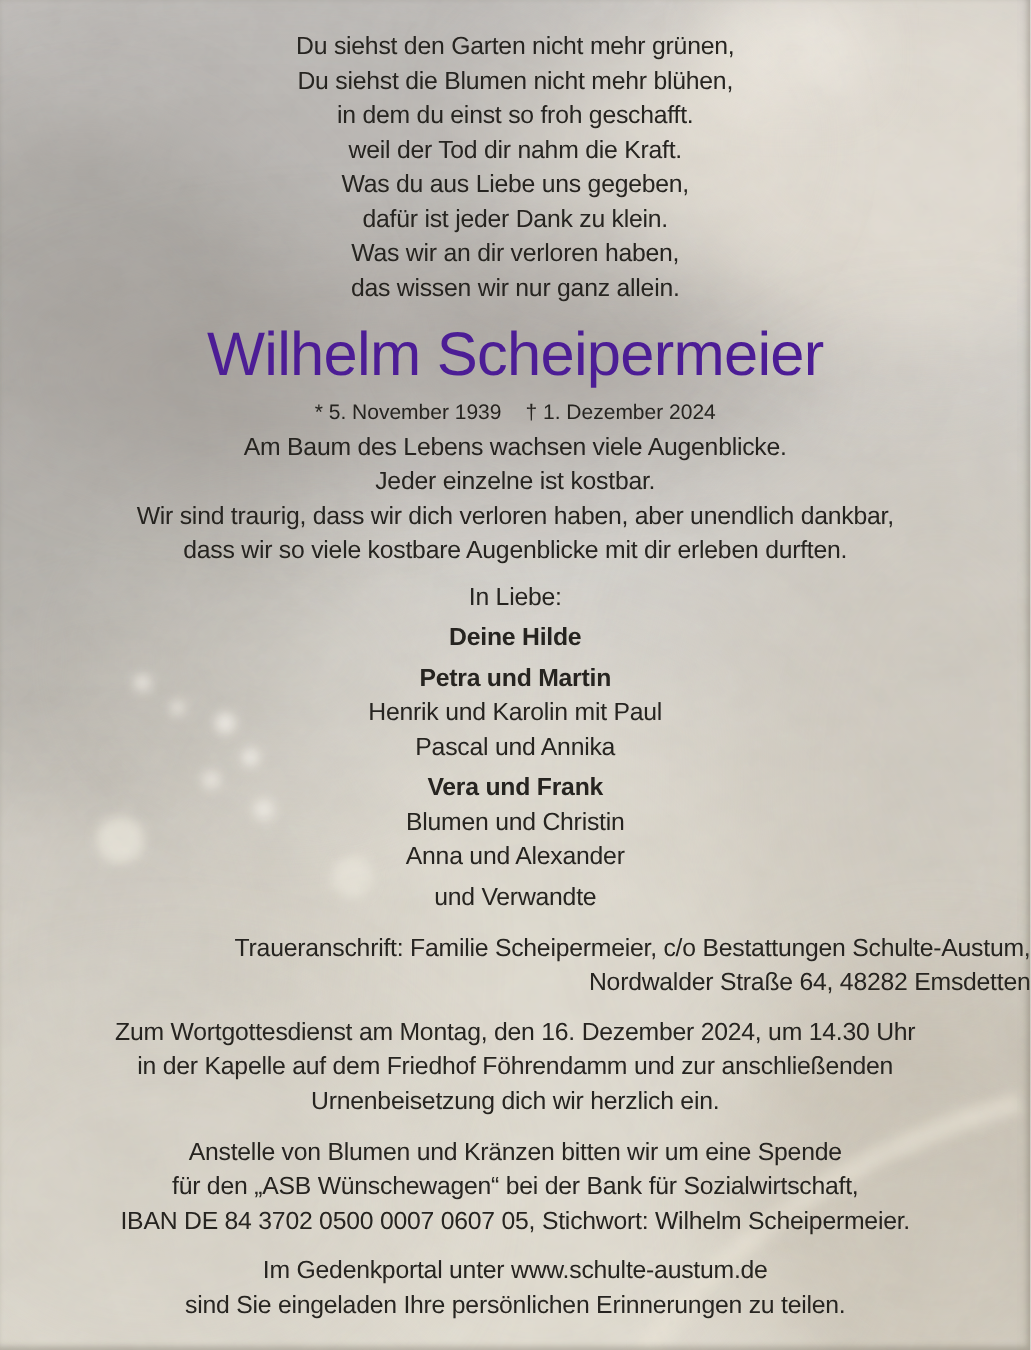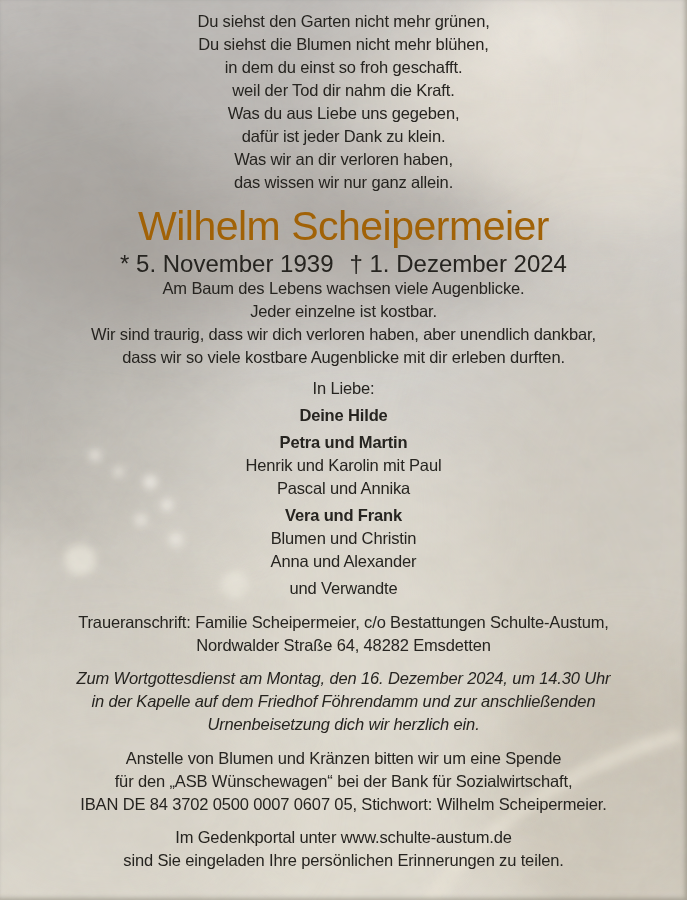--- a/index.html
+++ b/index.html
@@ -19,56 +19,56 @@
     position: absolute;
     inset: 0;
     z-index: 0;
   }
   .content {
     position: relative;
     z-index: 1;
     width: 100%;
     height: 100%;
     text-align: center;
-    padding-top: 10px;
+    padding-top: 20px;
     box-sizing: border-box;
   }
   .line {
     display: block;
     font-size: 16.5px;
     line-height: 23px;
     letter-spacing: -0.15px;
     white-space: nowrap;
   }
   .poem { margin-top: 0; }
   .deceased-name {
     display: block;
     margin-top: 8px;
     font-size: 41px;
     line-height: 48px;
     font-weight: 400;
     letter-spacing: -0.5px;
-    color: #a16207;
+    color: #4c1d95;
   }
   .dates {
     display: block;
     margin-top: 1px;
-    font-size: 24px;
+    font-size: 14px;
     line-height: 26px;
   }
   .dates .date-sep { display: inline-block; width: 16px; }
   .tribute { margin-top: 0; }
   .salutation-block { margin-top: 8px; text-align: center; }
   .family-head {
     font-weight: 700;
     margin-top: 4px;
   }
   .gap-4 { margin-top: 4px; text-align: center; }
-  .address-block { margin-top: 11px; }
-  .service-block { margin-top: 10px; font-style: italic; }
+  .address-block { margin-top: 11px; text-align: right; }
+  .service-block { margin-top: 10px; }
   .donation-block { margin-top: 11px; }
   .memorial-block { margin-top: 10px; }
   .edge-vignette {
     position: absolute;
     inset: 0;
     z-index: 2;
     pointer-events: none;
     box-shadow: inset -2px -2px 4px rgba(90,82,70,0.35);
   }
 </style>

